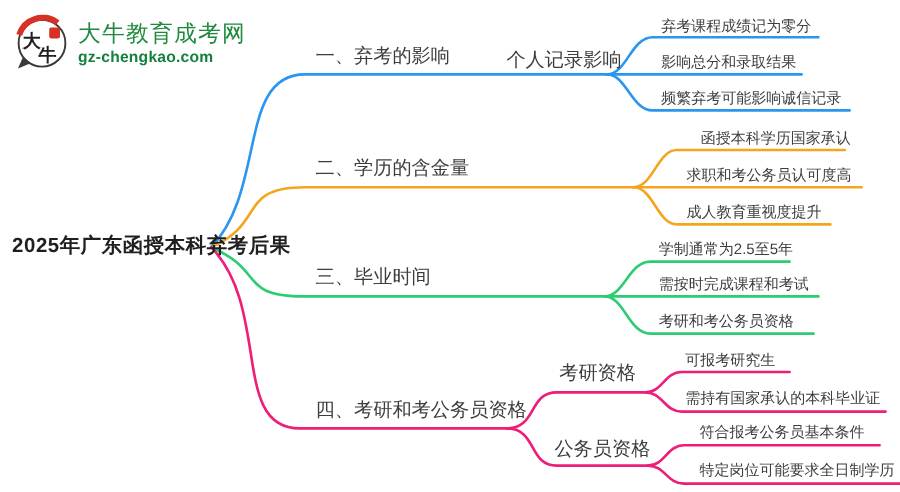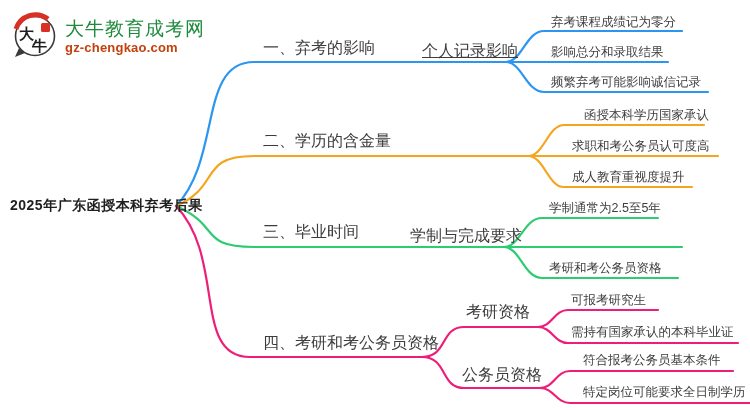--- a/index.html
+++ b/index.html
@@ -9,33 +9,33 @@
     font-family:"Liberation Sans","DejaVu Sans",sans-serif;
     color:#3d3d3d;
   }
   .stage{position:absolute;inset:0;width:750px;height:410px;}
   svg.connectors{position:absolute;left:0;top:0;z-index:1;}
   .node{
     position:absolute;z-index:2;white-space:nowrap;
     font-size:13px;line-height:16px;color:#3d3d3d;
   }
   .root-label{
-    font-size:14px;font-weight:700;color:#1f1f1f;letter-spacing:0.5px;
+    font-size:17px;font-weight:700;color:#1f1f1f;letter-spacing:0.5px;
   }
   .branch-label{font-size:16px;}
   .leaf-label{font-size:12.5px;}
   
   .logo{position:absolute;left:12px;top:12px;z-index:3;display:flex;align-items:center;}
   .logo-badge{width:47px;height:49px;position:relative;}
   .logo-text{margin-left:6px;}
   .logo-title{
     font-size:19px;font-weight:400;color:#1f8a3d;letter-spacing:1px;line-height:22px;
   }
   .logo-url{
-    font-size:13px;font-weight:700;color:#c2410c;letter-spacing:0.2px;line-height:15px;
+    font-size:13px;font-weight:700;color:#15803d;letter-spacing:0.2px;line-height:15px;
   }
 </style>
 </head>
 <body>
 
 <div class="stage">
 
   <svg class="connectors" width="750" height="410" viewBox="0 0 750 410">
     <g fill="none" stroke-linecap="round" stroke-linejoin="round">
 
@@ -85,33 +85,33 @@
     </div>
     <div class="logo-text">
       <div class="logo-title">大牛教育成考网</div>
       <div class="logo-url">gz-chengkao.com</div>
     </div>
   </div>
 
   <div class="node root-label" style="left:10px;top:197px;">2025年广东函授本科弃考后果</div>
 
   <div class="node branch-label" style="left:263px;top:40px;">一、弃考的影响</div>
-  <div class="node branch-label" style="left:422px;top:43px;text-decoration:underline;">个人记录影响</div>
+  <div class="node branch-label" style="left:422px;top:43px;">个人记录影响</div>
   <div class="node leaf-label" style="left:551px;top:14px;">弃考课程成绩记为零分</div>
   <div class="node leaf-label" style="left:551px;top:44px;">影响总分和录取结果</div>
   <div class="node leaf-label" style="left:551px;top:74px;">频繁弃考可能影响诚信记录</div>
 
   <div class="node branch-label" style="left:263px;top:133px;">二、学历的含金量</div>
   <div class="node leaf-label" style="left:572px;top:107px;padding-left:12px;">函授本科学历国家承认</div>
   <div class="node leaf-label" style="left:572px;top:138px;">求职和考公务员认可度高</div>
   <div class="node leaf-label" style="left:572px;top:169px;">成人教育重视度提升</div>
 
   <div class="node branch-label" style="left:263px;top:224px;">三、毕业时间</div>
-  <div class="node branch-label" style="left:410px;top:228px;">学制与完成要求</div>
   <div class="node leaf-label" style="left:549px;top:200px;">学制通常为2.5至5年</div>
+  <div class="node leaf-label" style="left:549px;top:229px;">需按时完成课程和考试</div>
   <div class="node leaf-label" style="left:549px;top:260px;">考研和考公务员资格</div>
 
   <div class="node branch-label" style="left:263px;top:335px;">四、考研和考公务员资格</div>
   <div class="node branch-label" style="left:466px;top:304px;">考研资格</div>
   <div class="node leaf-label" style="left:571px;top:292px;">可报考研究生</div>
   <div class="node leaf-label" style="left:571px;top:324px;">需持有国家承认的本科毕业证</div>
   <div class="node branch-label" style="left:462px;top:367px;">公务员资格</div>
   <div class="node leaf-label" style="left:583px;top:352px;">符合报考公务员基本条件</div>
   <div class="node leaf-label" style="left:583px;top:384px;">特定岗位可能要求全日制学历</div>
 

